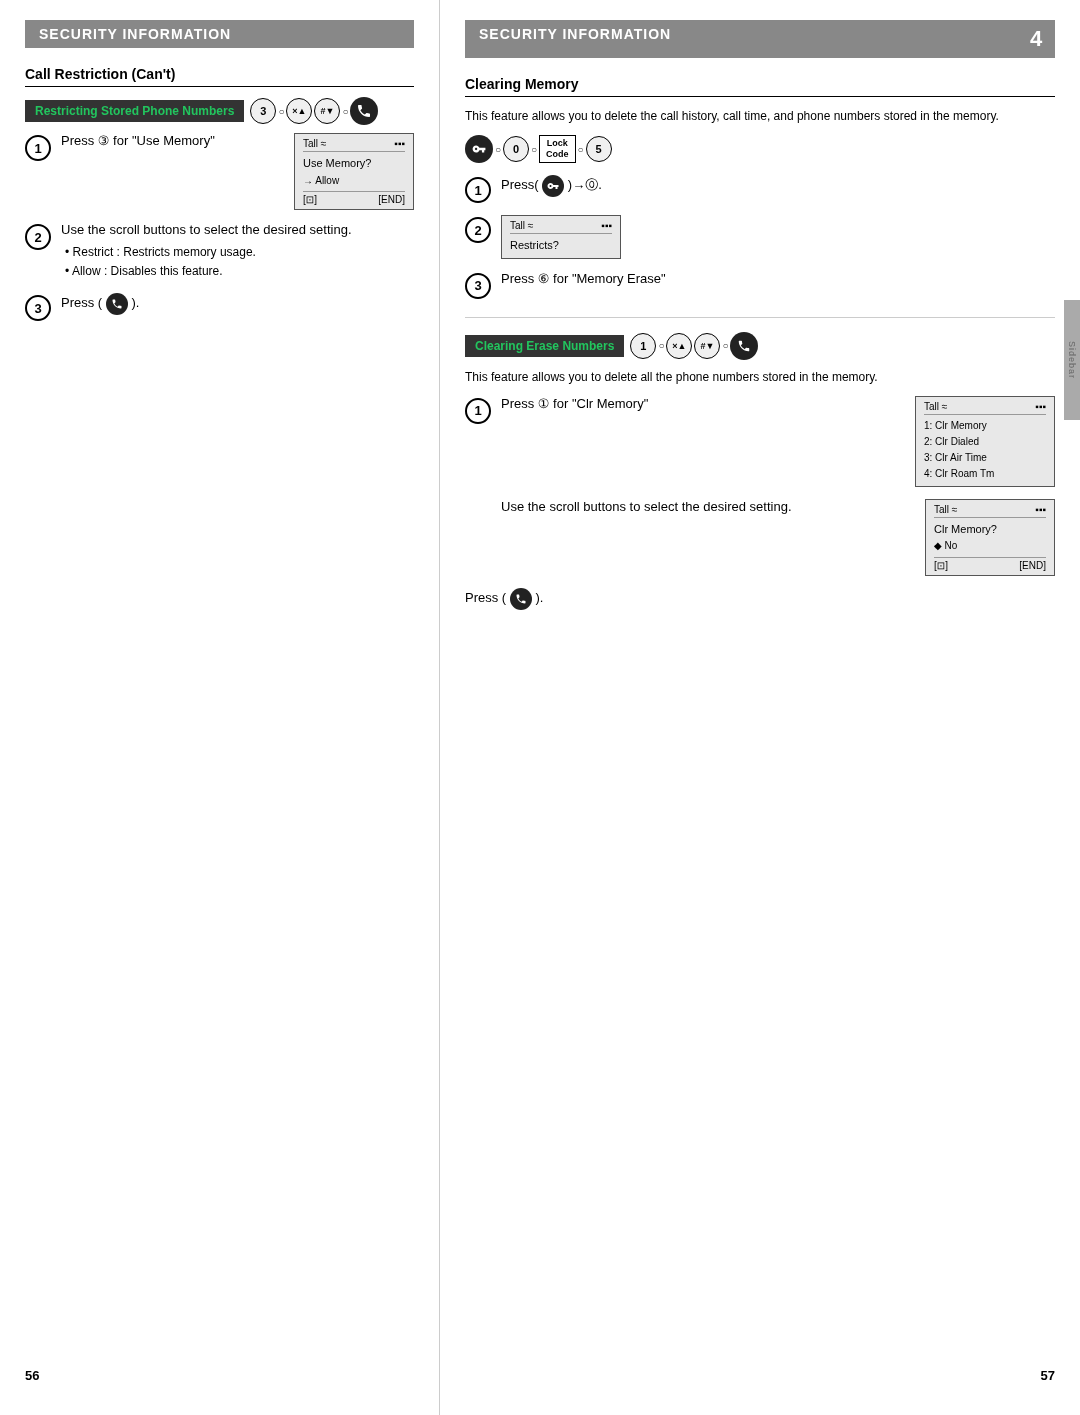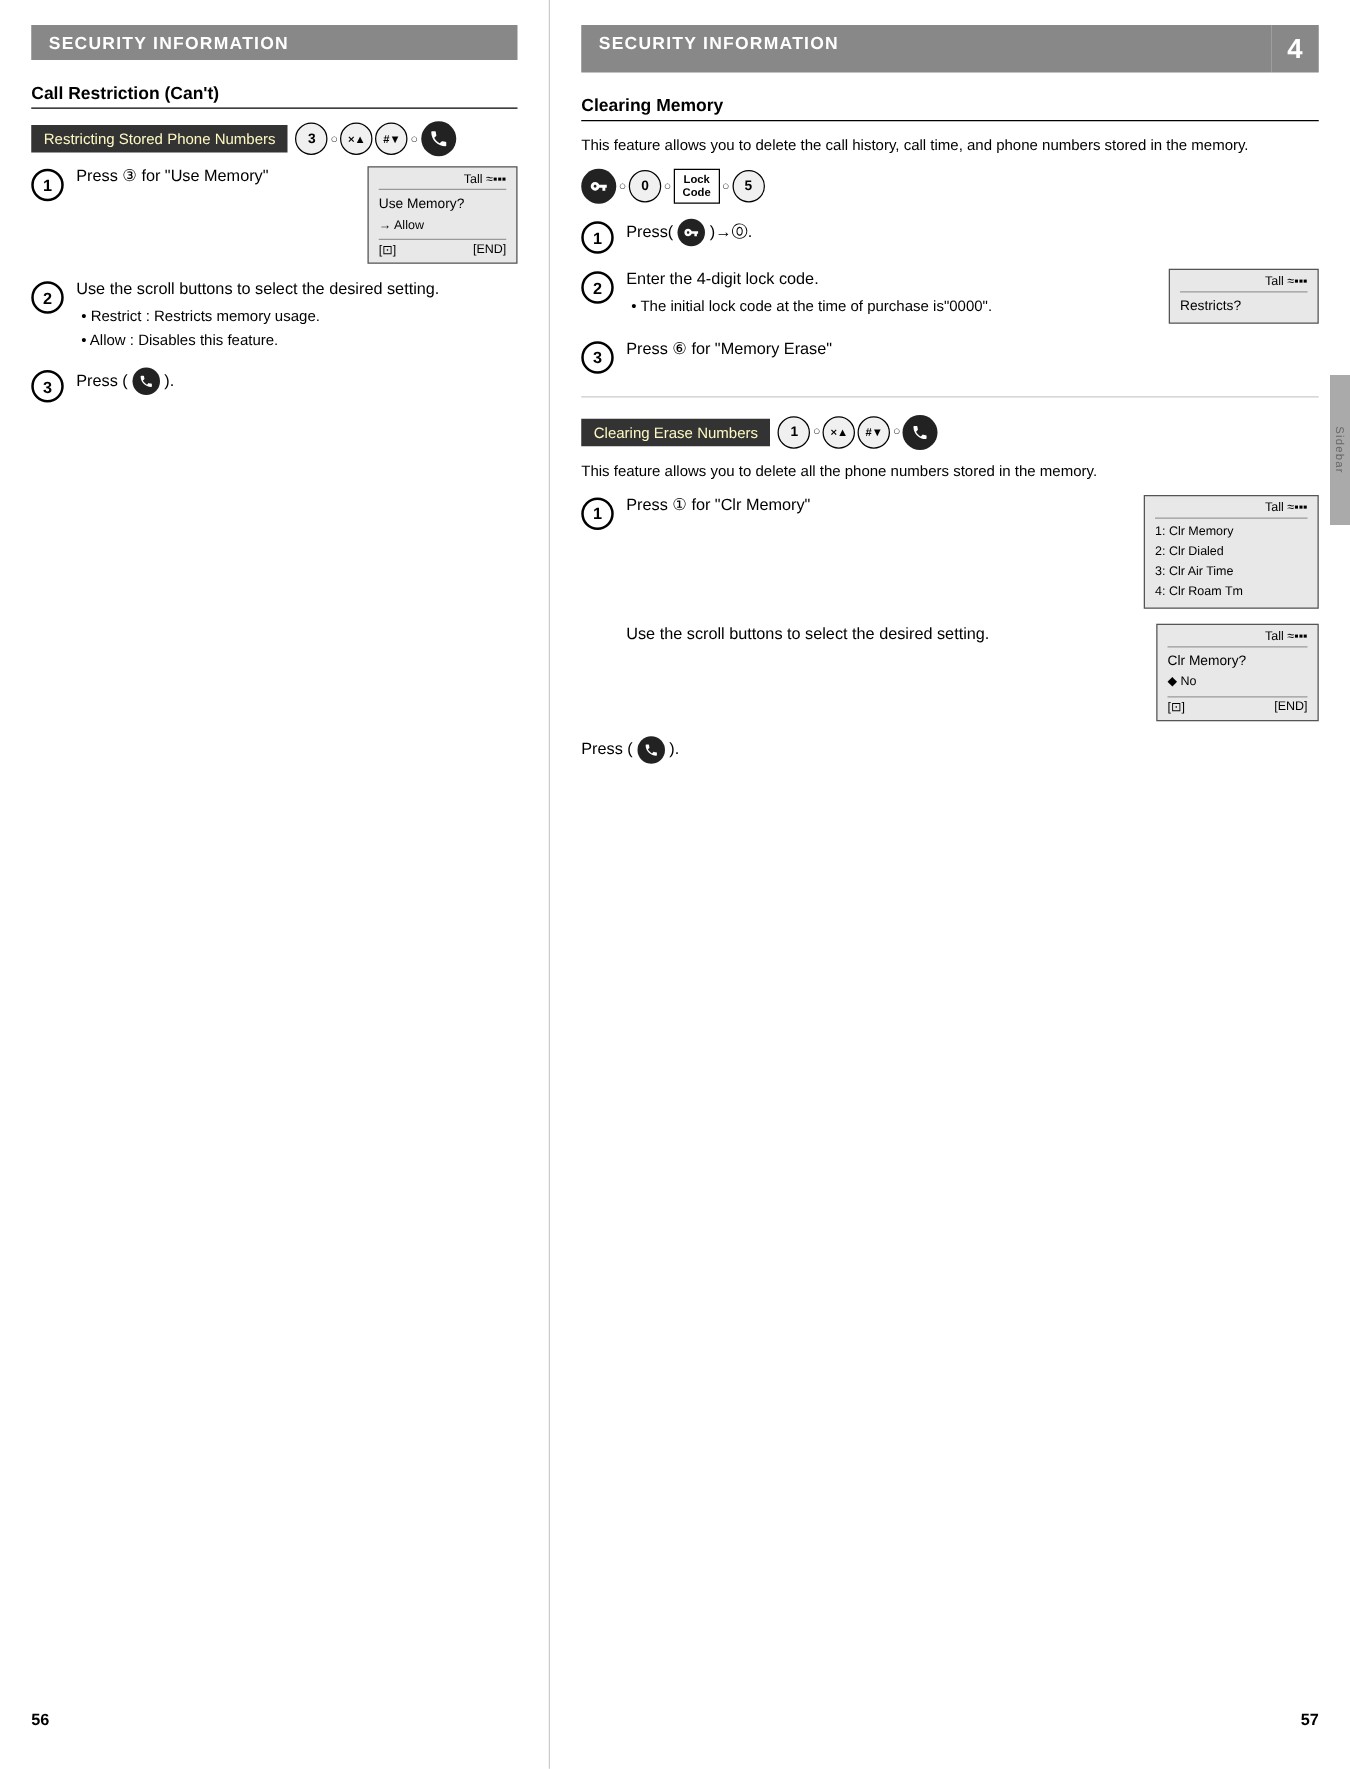--- a/index.html
+++ b/index.html
@@ -71,23 +71,23 @@
 
     
     .feature-bar {
       display: flex;
       align-items: center;
       margin-bottom: 8px;
     }
 
     .feature-label {
       background: #333;
-      color: #fef9c3;
+      color: #22c55e;
       font-size: 12px;
-      font-weight: normal;
+      font-weight: bold;
       padding: 4px 10px;
       margin-right: 6px;
       white-space: nowrap;
     }
 
     .icon-sequence {
       display: flex;
       align-items: center;
       gap: 2px;
     }
@@ -158,21 +158,21 @@
       background: #e8e8e8;
       padding: 4px 8px;
       font-size: 11px;
       min-width: 120px;
       max-width: 150px;
     }
 
     .screen-header {
       display: flex;
       align-items: center;
-      justify-content: flex-end;
+      justify-content: space-between;
       border-bottom: 1px solid #999;
       padding-bottom: 2px;
       margin-bottom: 3px;
       font-size: 10px;
     }
 
     .screen-body {
       font-size: 11px;
       line-height: 1.5;
     }
@@ -378,26 +378,20 @@
             </svg>
         </div>
         <span> )→⓪.</span>
       </div>
     </div>
 
     <div class="step">
       <div class="step-circle">2</div>
       <div class="step-content">
         <div class="step-with-screen">
-          <div class="step-text">
-            <p>Enter the 4-digit lock code.</p>
-            <ul class="bullet-list">
-              <li>The initial lock code at the time of purchase is"0000".</li>
-            </ul>
-          </div>
           <div class="screen-mockup">
             <div class="screen-header">
               <span>Tall  ≈</span>
               <span>▪▪▪</span>
             </div>
             <div class="screen-body">
               Restricts?
             </div>
           </div>
         </div>

